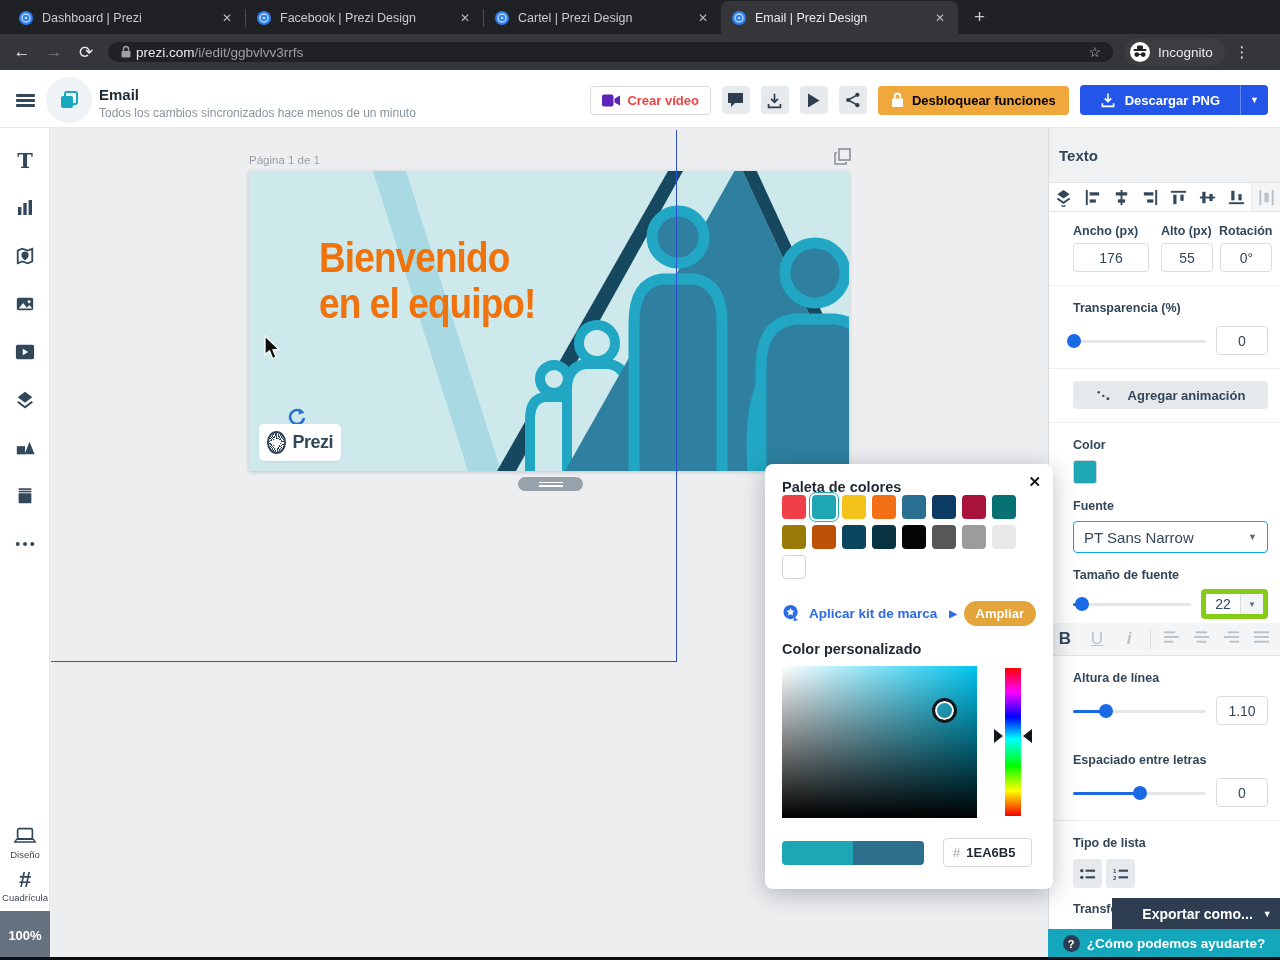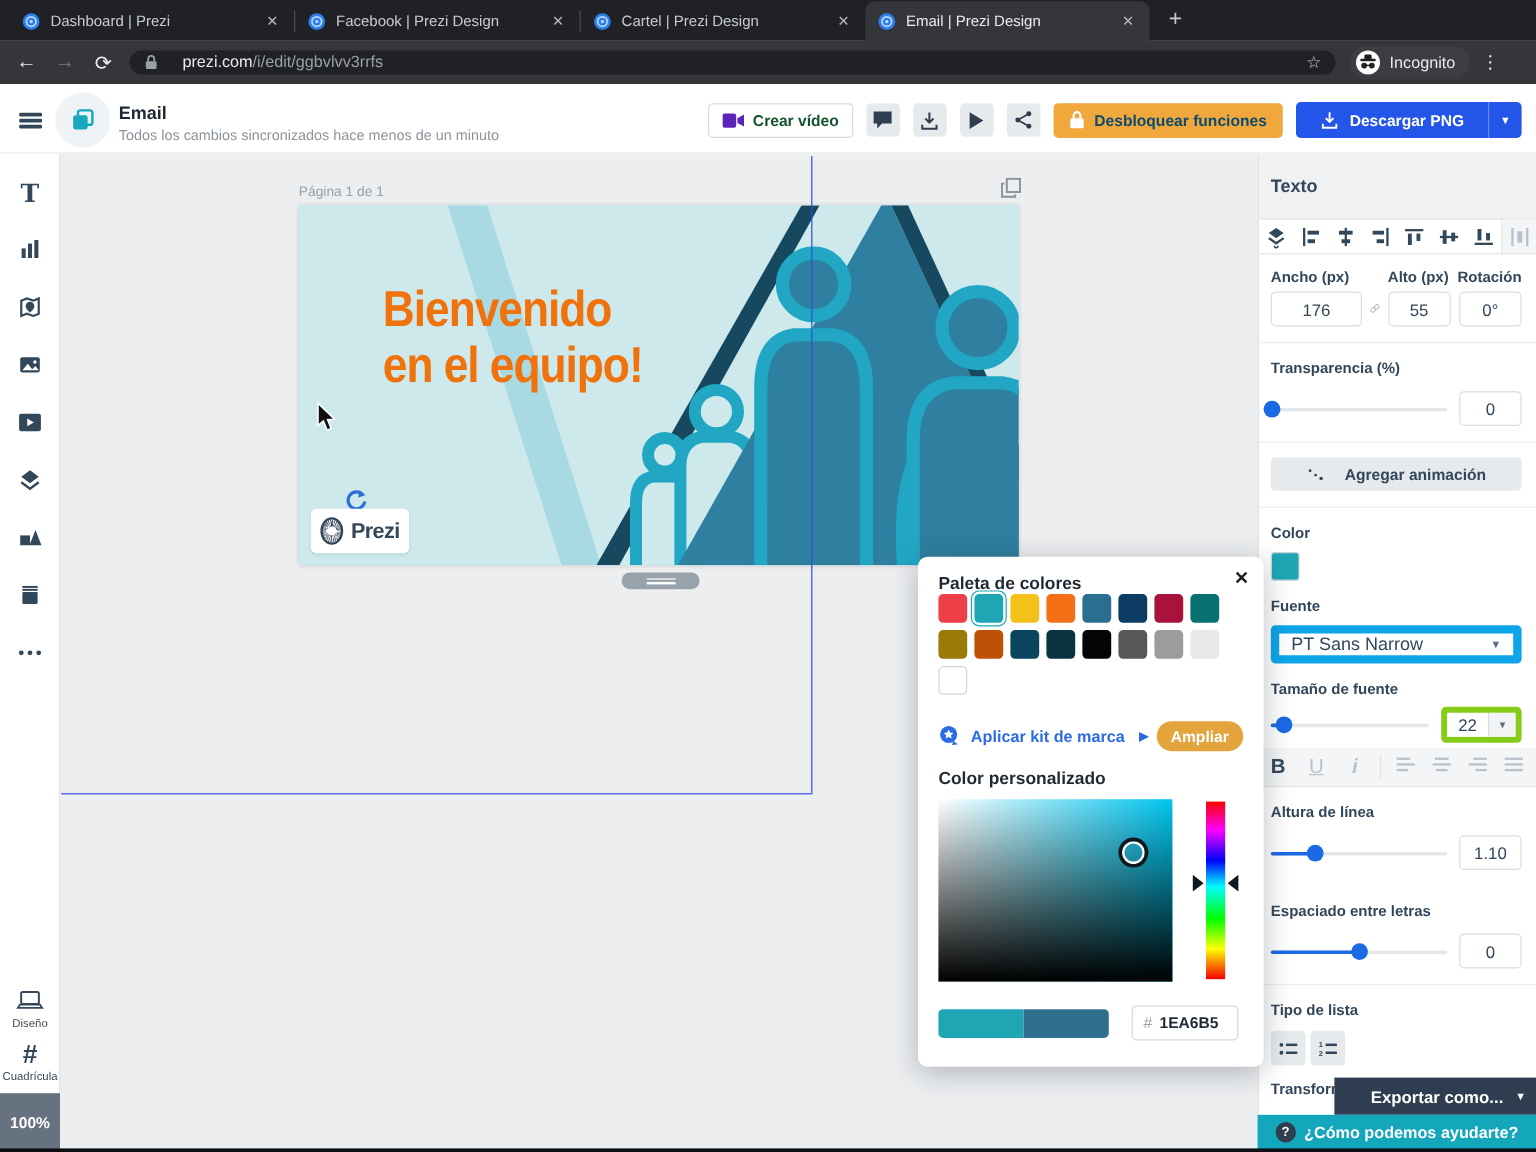--- a/index.html
+++ b/index.html
@@ -11,38 +11,38 @@
   .tabbar { position:absolute; left:0; top:0; width:1280px; height:34px; background:#202124; display:flex; align-items:flex-end; }
   .tab { position:relative; width:237px; height:33px; display:flex; align-items:center; gap:8px; padding:0 10px; color:#C7CBCF; font-size:12.5px; }
   .tab.active { background:#35363A; color:#E9EBEE; border-radius:8px 8px 0 0; }
   .tab .title { flex:1; white-space:nowrap; overflow:hidden; }
   .tab .close { color:#B5B9BD; font-size:12px; width:16px; text-align:center; }
   .tab-sep { width:1px; height:18px; background:#4A4D51; margin-bottom:7px; }
   .newtab { color:#C7CBCF; font-size:19px; margin:0 0 6px 16px; }
   .navbar { position:absolute; left:0; top:34px; width:1280px; height:36px; background:#35363A; display:flex; align-items:center; }
   .navbtn { color:#E8EAED; font-size:17px; width:32px; text-align:center; }
   .navbtn.disabled { color:#76797E; }
-  .omnibox { height:20px; width:1005px; margin-left:6px; background:#202124; border-radius:14px; display:flex; align-items:center; padding:0 12px; gap:20px; }
+  .omnibox { height:20px; width:1005px; margin-left:6px; background:#202124; border-radius:14px; display:flex; align-items:center; padding:0 12px; gap:4px; }
   .url-host { color:#E8EAED; font-size:13.5px; }
   .url-path { color:#9AA0A6; font-size:13.5px; }
   .star { margin-left:auto; color:#C6C9CD; font-size:14px; }
   .incog { display:flex; align-items:center; gap:7px; background:#3C3D41; border-radius:14px; height:28px; padding:0 12px 0 4px; margin-left:12px; color:#E8EAED; font-size:13.5px; }
   .menu3 { color:#E8EAED; font-size:15px; width:34px; text-align:center; letter-spacing:0; }
 
   
   .appheader { position:absolute; left:0; top:70px; width:1280px; height:58px; background:#fff; border-bottom:1px solid #E7EAEC; }
   .hamb { position:absolute; left:16px; top:24px; width:19px; height:13px; }
   .hamb i { display:block; height:2.5px; background:#33475B; margin-bottom:2.6px; border-radius:1px; }
   .doccircle { position:absolute; left:46px; top:7px; width:46px; height:46px; border-radius:50%; background:#EFF3F5; display:flex; align-items:center; justify-content:center; }
   .htitle { position:absolute; left:99px; top:16px; font-size:15px; font-weight:bold; color:#1F2933; }
   .hsub { position:absolute; left:99px; top:36px; font-size:12px; color:#8A949E; }
   .actions { position:absolute; right:12px; top:15px; height:30px; display:flex; align-items:center; gap:11px; }
-  .btn-outline { height:29px; border:1px solid #D7DBDE; border-radius:4px; background:#fff; display:flex; align-items:center; gap:7px; padding:0 11px; font-size:13px; font-weight:bold; color:#14532d; }
+  .btn-outline { height:29px; border:1px solid #D7DBDE; border-radius:4px; background:#fff; display:flex; align-items:center; gap:7px; padding:0 11px; font-size:13px; font-weight:bold; color:#ef4444; }
   .iconbtn { width:28px; height:28px; background:#E7EAEC; border-radius:4px; display:flex; align-items:center; justify-content:center; }
-  .btn-orange { height:29px; border-radius:4px; background:#F0A73C; color:#0c4a6e; font-weight:bold; font-size:13px; display:flex; align-items:center; gap:8px; padding:0 13px;text-align:right; }
+  .btn-orange { height:29px; border-radius:4px; background:#F0A73C; color:#000000; font-weight:bold; font-size:13px; display:flex; align-items:center; gap:8px; padding:0 13px;text-align:right; }
   .btn-blue { height:30px; border-radius:4px; background:#2356E8; color:#fff; display:flex; align-items:stretch; font-weight:bold; font-size:13px; overflow:hidden; }
   .btn-blue .main { display:flex; align-items:center; gap:9px; padding:0 20px; }
   .btn-blue .caret { display:flex; align-items:center; padding:0 9px; border-left:1px solid rgba(255,255,255,.3); font-size:9px; }
 
   
   .rail { position:absolute; left:0; top:128px; width:50px; height:832px; background:#fff; border-right:1px solid #E3E6E8; }
   .railitem { width:50px; height:48px; display:flex; align-items:center; justify-content:center; }
   .rail-bottom { position:absolute; left:0; bottom:0; width:50px; text-align:center; }
   .rail-label { font-size:9.5px; color:#3F4A56; margin-top:1px; }
   .zoombox { width:50px; height:49px; background:#667280; color:#fff; font-size:13px; font-weight:bold; display:flex; align-items:center; justify-content:center; margin-top:8px; }
@@ -97,33 +97,33 @@
   .hexbox { margin-left:19px; width:89px; height:29px; border:1px solid #D4D8DB; border-radius:4px; display:flex; align-items:center; padding:0 9px; gap:6px; }
   .hexpre { color:#9AA2A9; font-size:13px; }
   .hexval { color:#1F2933; font-size:13px; font-weight:bold; }
 
   
   .panel { position:absolute; left:1048px; top:128px; width:232px; height:832px; background:#fff; border-left:1px solid #D9DCDF; }
   .paneltitle { height:55px; background:#EFF1F3; display:flex; align-items:center; padding-left:10px; font-size:15px; font-weight:bold; color:#33475B; border-bottom:1px solid #E2E5E8; }
   .iconrow { height:29px; display:flex; border-bottom:1px solid #E2E5E8; }
   .iconrow .cell { width:29px; display:flex; align-items:center; justify-content:center; }
   .iconrow .cell.gray { background:#F3F5F6; border-left:1px solid #E8EAEC; }
-  .sect { padding:12px 12px 13px 10px; border-bottom:1px solid #EBEDEF; }
+  .sect { padding:12px 12px 13px 24px; border-bottom:1px solid #EBEDEF; }
   .lab { font-size:12.5px; font-weight:bold; color:#33475B; }
   .dimrow { display:flex; align-items:flex-end; gap:6px; }
   .dimcol { display:flex; flex-direction:column; gap:5px; }
   .numbox { border:1px solid #D9DDE0; border-radius:4px; background:#fff; height:29px; display:flex; align-items:center; justify-content:center; font-size:14px; color:#33475B; }
   .sliderrow { display:flex; align-items:center; gap:10px; margin-top:10px; }
   .slider { position:relative; flex:1; height:14px; }
   .slider .track { position:absolute; left:0; right:0; top:6px; height:3px; border-radius:2px; background:#E3E7EA; }
   .slider .fill { position:absolute; left:0; top:6px; height:3px; border-radius:2px; background:#1B6AE5; width:var(--pct); }
   .slider .thumb { position:absolute; top:0; left:var(--pct); margin-left:-7px; width:14px; height:14px; border-radius:50%; background:#1B6AE5; }
   .btn-gray { height:28px; background:#E7EAEC; border-radius:4px; display:flex; align-items:center; justify-content:center; gap:10px; font-size:13px; font-weight:bold; color:#33475B; }
   .swatch-cur { width:24px; height:24px; border-radius:3px; border:1px solid #CFD4D8; margin-top:7px; }
-  .selectbox { margin-top:7px; height:32px; border:7px solid #0ea5e9; border-radius:4px; display:flex; align-items:center; justify-content:space-between; padding:0 10px; font-size:15px; color:#33475B; }
+  .selectbox { margin-top:7px; height:32px; border:1px solid #0ea5e9; border-radius:4px; display:flex; align-items:center; justify-content:space-between; padding:0 10px; font-size:15px; color:#33475B; }
   .selectbox .caret { font-size:9px; color:#5B6B7A; }
   .stepper { display:flex; border:5px solid #84cc16; border-radius:4px; overflow:hidden; height:30px; }
   .stepper .val { width:34px; display:flex; align-items:center; justify-content:center; font-size:14px; color:#33475B; background:#fff; }
   .stepper .caret { width:23px; display:flex; align-items:center; justify-content:center; background:#F2F4F5; border-left:1px solid #D9DDE0; font-size:8px; color:#5B6B7A; }
   .buirow { height:33px; background:#F3F5F6; display:flex; align-items:center; border-bottom:1px solid #E2E5E8; }
   .bui { width:32px; text-align:center; font-size:17px; color:#B9C2CA; }
   .bui.b { font-weight:bold; color:#33475B; }
   .bui.u { text-decoration:underline; }
   .bui.i { font-style:italic; font-weight:bold; }
   .buidiv { width:1px; height:20px; background:#E0E3E6; margin:0 5px; }

